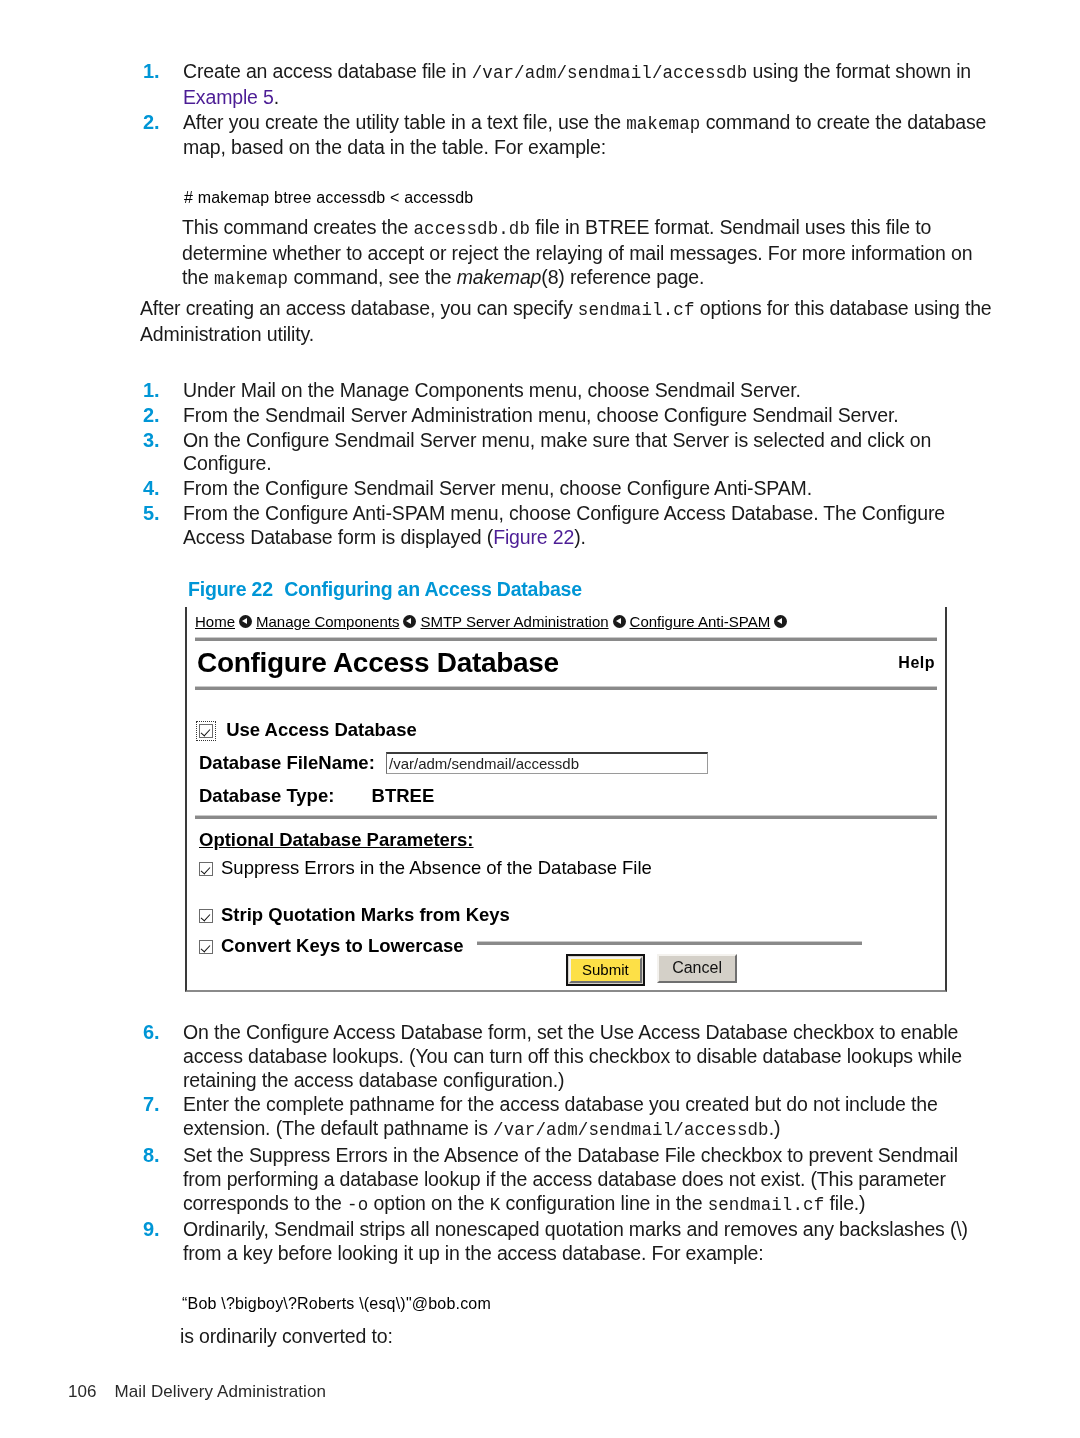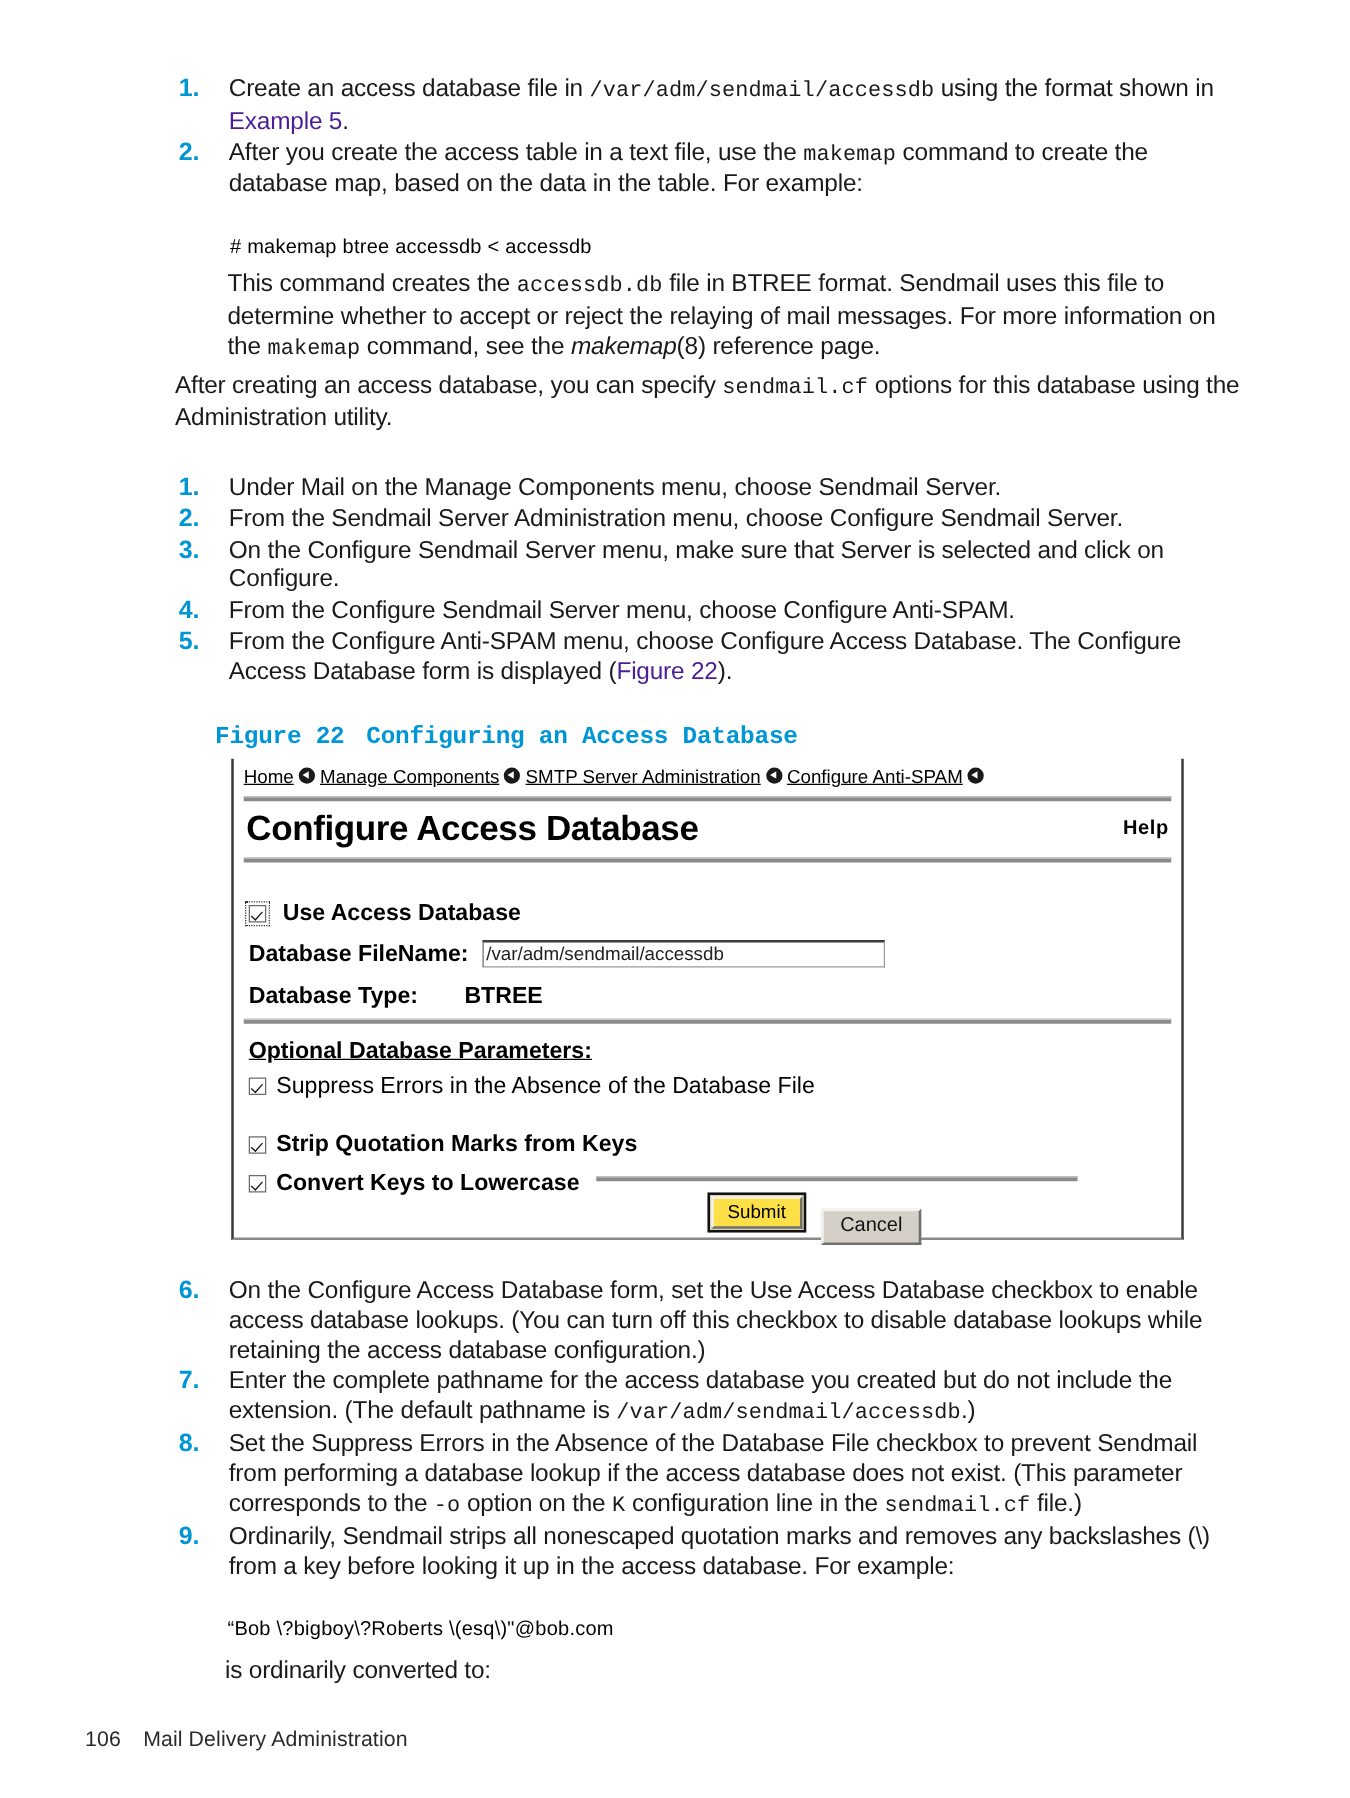--- a/index.html
+++ b/index.html
@@ -241,39 +241,39 @@
   }
   .footer .pg { margin-right: 13px; }
 </style>
 </head>
 <body>
 
 <div class="page">
 
   <div class="olist body-text" id="intro-steps" style="position:absolute; left:135px; top:60px; width:860px;">
       <div class="li"><span class="num">1.</span><span><span>Create an access database file in </span><span class="mono-inline">/var/adm/sendmail/accessdb</span><span> using the format shown in </span><span class="link-blue">Example 5</span><span>.</span></span></div>
-      <div class="li"><span class="num">2.</span><span><span>After you create the access table in a text file, use the </span><span class="mono-inline">makemap</span><span> command to create the database map, based on the data in the table. For example:</span></span></div>
+      <div class="li"><span class="num">2.</span><span><span>After you create the utility table in a text file, use the </span><span class="mono-inline">makemap</span><span> command to create the database map, based on the data in the table. For example:</span></span></div>
     </div>
 
   <div class="mono" style="position:absolute; left:184px; top:189px;"># makemap btree accessdb &lt; accessdb</div>
 
   <div class="body-text" id="para-after-code" style="position:absolute; left:182px; top:216px; width:812px;"><span>This command creates the </span><span class="mono-inline">accessdb.db</span><span> file in BTREE format. Sendmail uses this file to determine whether to accept or reject the relaying of mail messages. For more information on the </span><span class="mono-inline">makemap</span><span> command, see the </span><span class="ital">makemap</span><span>(8) reference page.</span></div>
 
   <div class="body-text" id="para-admin" style="position:absolute; left:140px; top:297px; width:855px;"><span>After creating an access database, you can specify </span><span class="mono-inline">sendmail.cf</span><span> options for this database using the Administration utility.</span></div>
 
 
   <div class="olist body-text" id="config-steps" style="position:absolute; left:135px; top:379px; width:860px;">
       <div class="li"><span class="num">1.</span><span><span>Under Mail on the Manage Components menu, choose Sendmail Server.</span></span></div>
       <div class="li"><span class="num">2.</span><span><span>From the Sendmail Server Administration menu, choose Configure Sendmail Server.</span></span></div>
       <div class="li"><span class="num">3.</span><span><span>On the Configure Sendmail Server menu, make sure that Server is selected and click on Configure.</span></span></div>
       <div class="li"><span class="num">4.</span><span><span>From the Configure Sendmail Server menu, choose Configure Anti-SPAM.</span></span></div>
       <div class="li"><span class="num">5.</span><span><span>From the Configure Anti-SPAM menu, choose Configure Access Database. The Configure Access Database form is displayed (</span><span class="link-blue">Figure 22</span><span>).</span></span></div>
     </div>
 
-  <div class="fig-caption" style="position:absolute; left:172px; top:578px;font-family:Liberation Mono, monospace;">
+  <div class="fig-caption" style="position:absolute; left:188px; top:578px;">
     <span>Figure 22</span>
     <span style="margin-left:6px;">Configuring an Access Database</span>
   </div>
 
   <div class="fig-box">
 
     <div class="breadcrumb" id="breadcrumb"><a href="#">Home</a><span class="bc-sep"></span><a href="#">Manage Components</a><span class="bc-sep"></span><a href="#">SMTP Server Administration</a><span class="bc-sep"></span><a href="#">Configure Anti-SPAM</a><span class="bc-sep"></span></div>
 
     <div class="hr-thick" style="top:30px;"></div>
 
@@ -306,21 +306,21 @@
         <div style="margin-bottom: 9px; font-size: 18.5px; font-weight: bold; white-space: nowrap;"><span class="cbox"></span><span>Strip Quotation Marks from Keys</span></div>
         <div style="margin-bottom: 9px; font-size: 18.5px; font-weight: bold; white-space: nowrap;"><span class="cbox"></span><span>Convert Keys to Lowercase</span></div>
       </div>
 
     <div style="position:absolute; left:290px; top:334px; width:385px; height:3px; background:#8a8a8a; border-top:1px solid #c9c9c9;"></div>
 
     <div style="position:absolute; left:379px; top:347px;">
       <span class="btn-default">
         <span class="btn-inner">Submit</span>
       </span>
-      <span class="btn" style="margin-left:8px; vertical-align:top; margin-top:13px;">Cancel</span>
+      <span class="btn" style="margin-left:8px; vertical-align:top; margin-top:0;">Cancel</span>
     </div>
   </div>
 
   <div class="olist body-text" id="post-steps" style="position:absolute; left:135px; top:1021px; width:860px;">
       <div class="li"><span class="num">6.</span><span><span>On the Configure Access Database form, set the Use Access Database checkbox to enable access database lookups. (You can turn off this checkbox to disable database lookups while retaining the access database configuration.)</span></span></div>
       <div class="li"><span class="num">7.</span><span><span>Enter the complete pathname for the access database you created but do not include the extension. (The default pathname is </span><span class="mono-inline">/var/adm/sendmail/accessdb</span><span>.)</span></span></div>
       <div class="li"><span class="num">8.</span><span><span>Set the Suppress Errors in the Absence of the Database File checkbox to prevent Sendmail from performing a database lookup if the access database does not exist. (This parameter corresponds to the </span><span class="mono-inline">-o</span><span> option on the </span><span class="mono-inline">K</span><span> configuration line in the </span><span class="mono-inline">sendmail.cf</span><span> file.)</span></span></div>
       <div class="li"><span class="num">9.</span><span><span>Ordinarily, Sendmail strips all nonescaped quotation marks and removes any backslashes (\) from a key before looking it up in the access database. For example:</span></span></div>
     </div>
 

